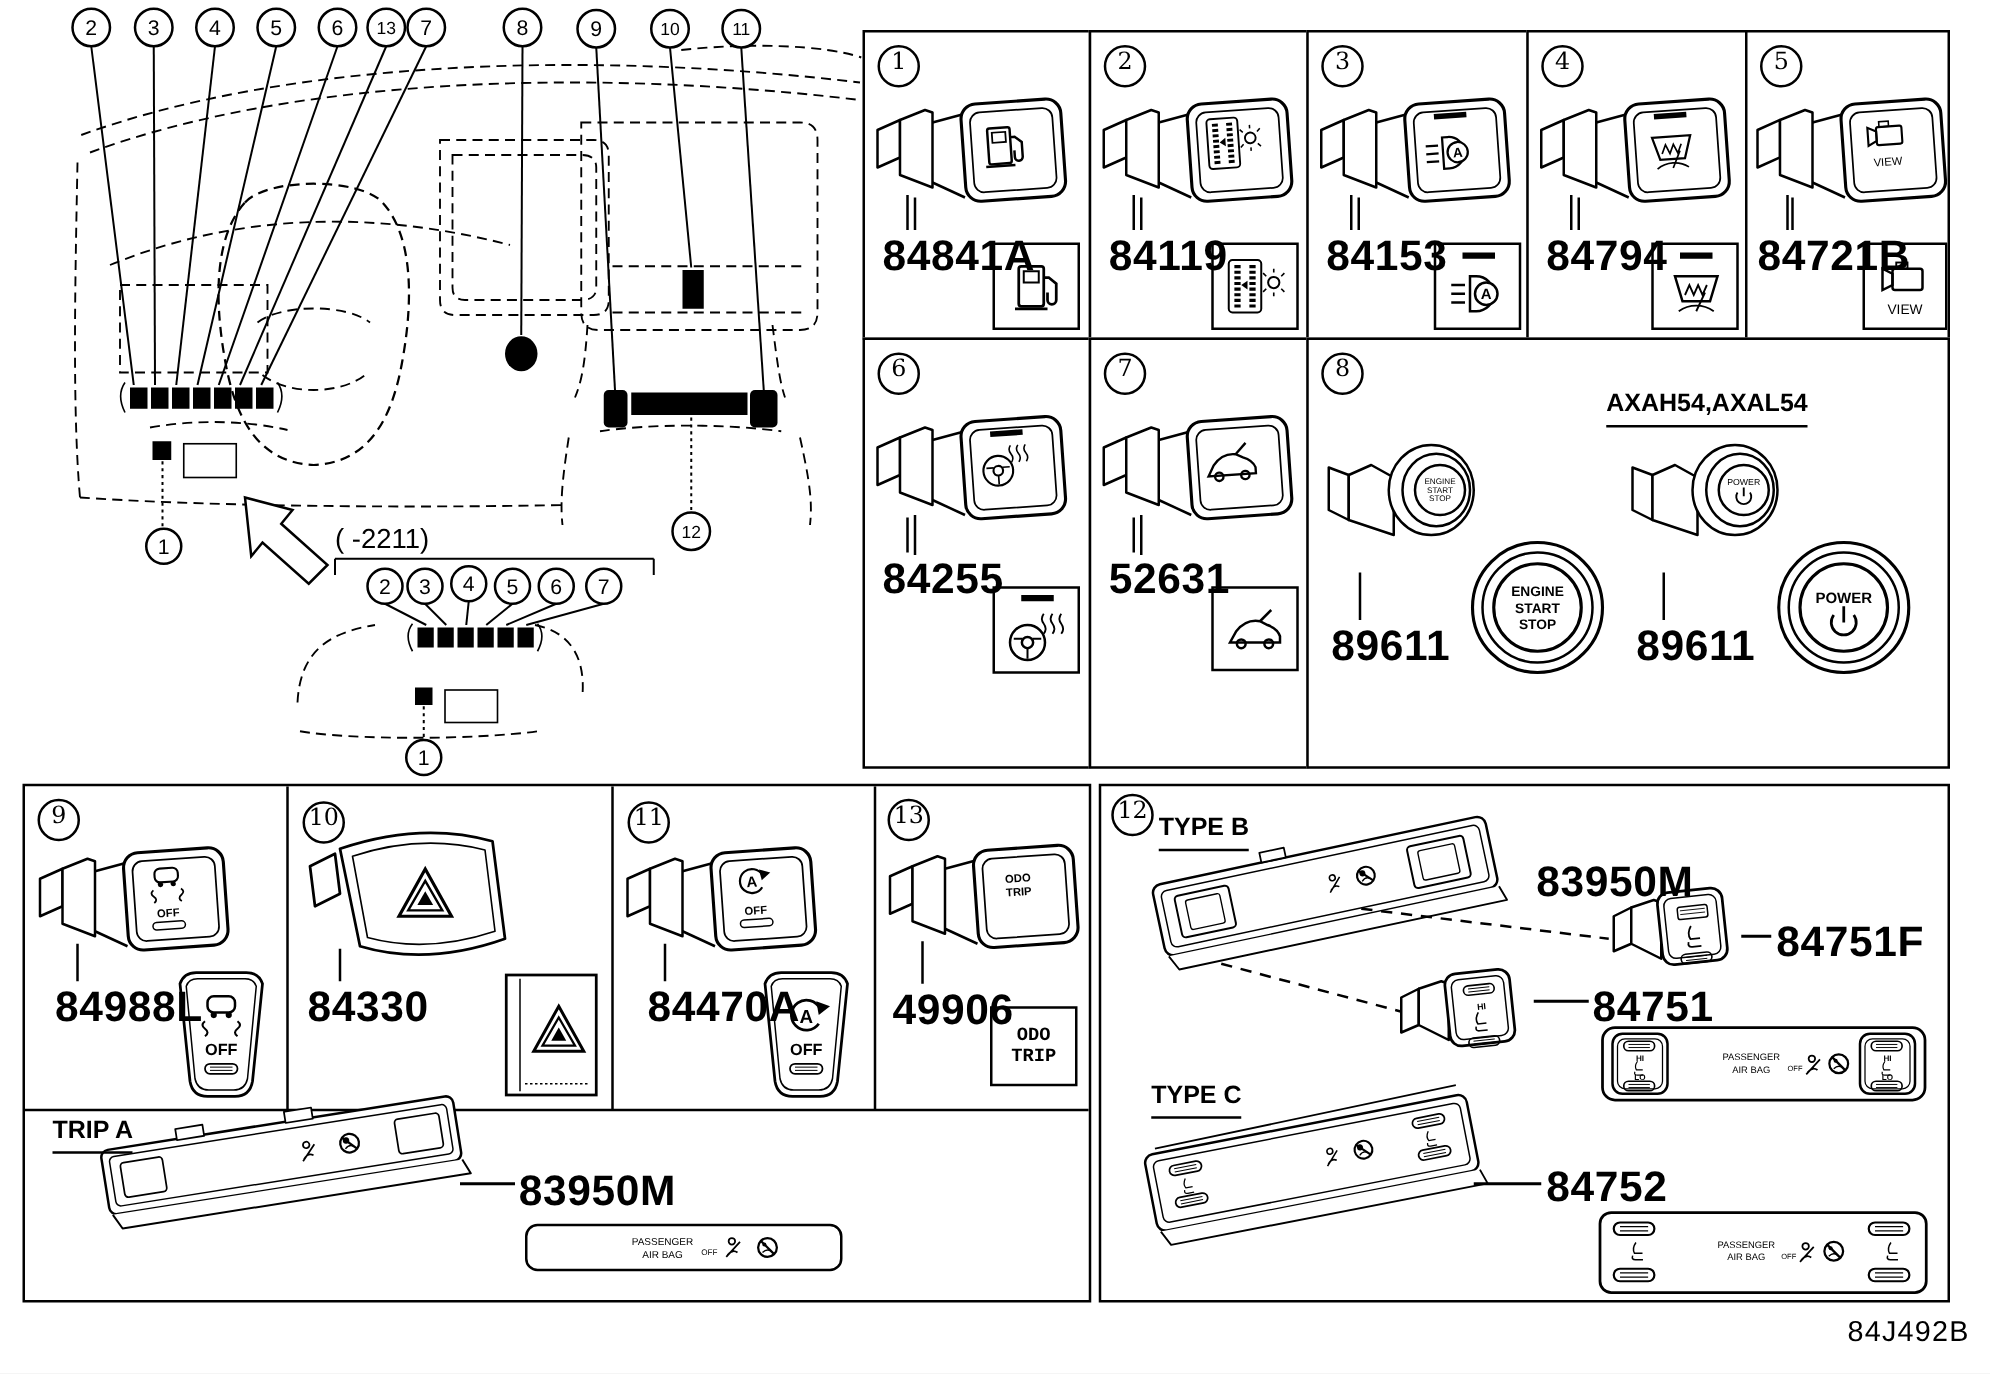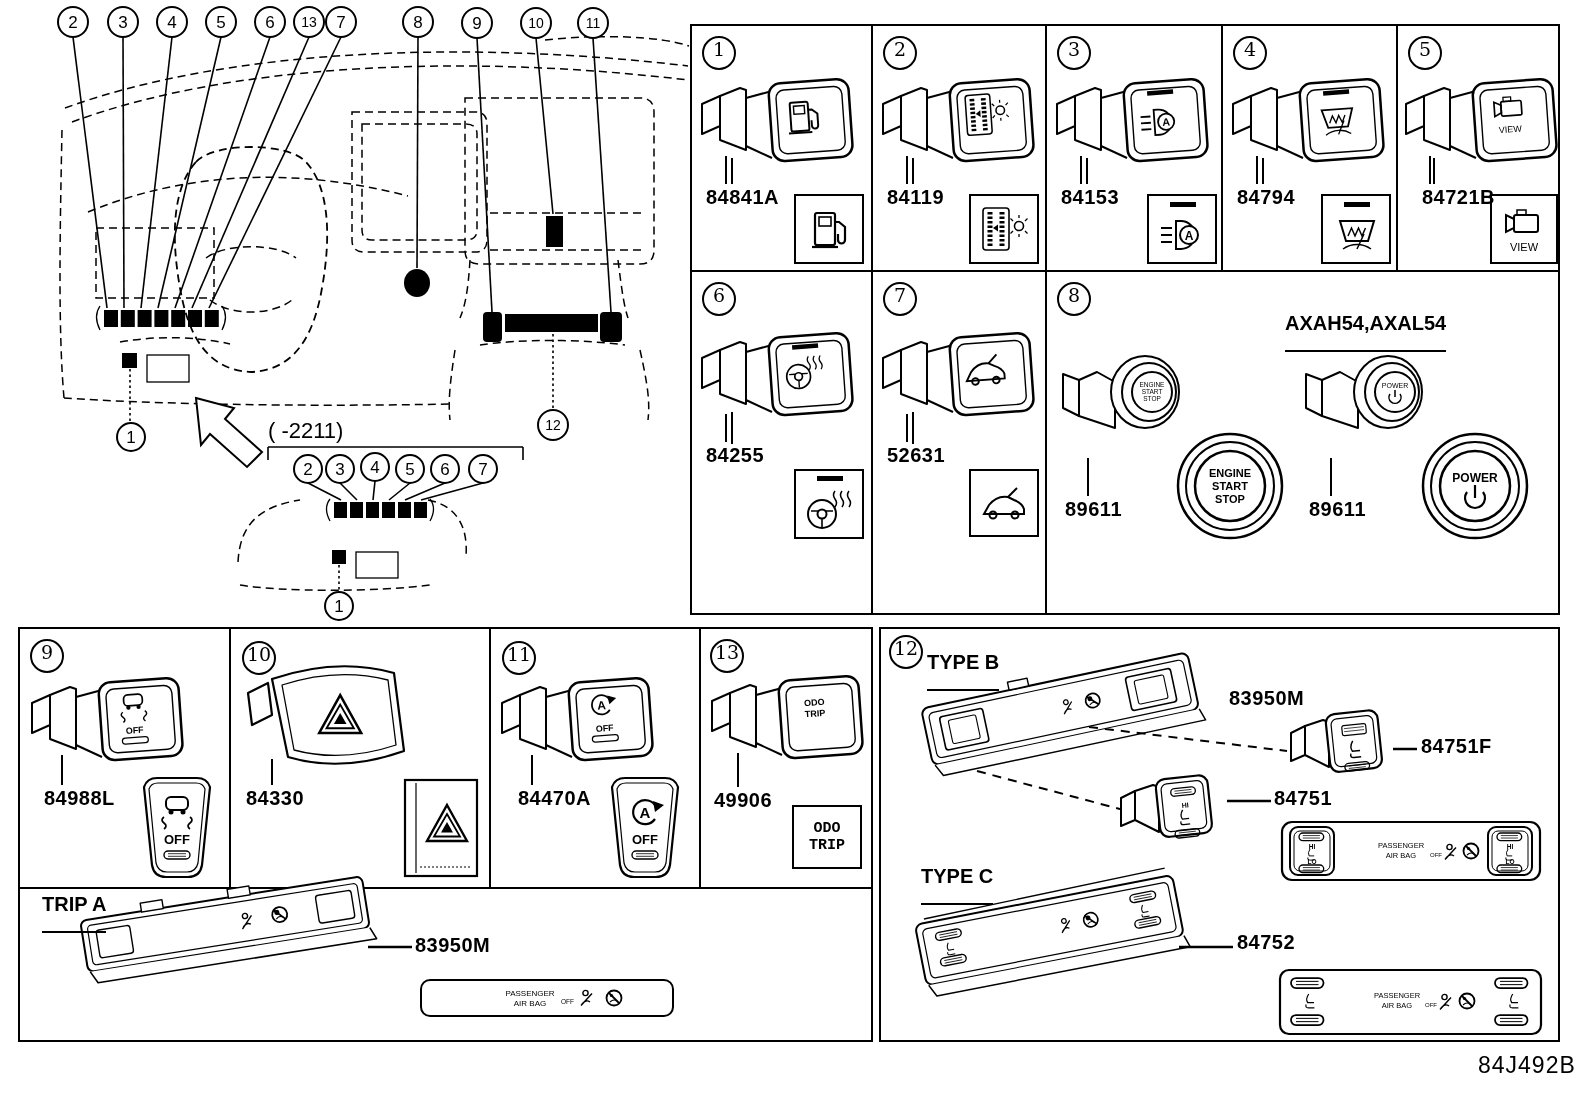--- a/index.html
+++ b/index.html
@@ -1,24 +1,24 @@
 <!DOCTYPE html>
 <html><head>
 <meta charset="utf-8">
 <style>
   html,body{margin:0;padding:0;background:#e8e8e8;}
   .stage{position:relative;width:1592px;height:1099px;background:#fff;overflow:hidden;
          font-family:"Liberation Sans",sans-serif;color:#000;}
   .cell{position:absolute;border:2px solid #000;background:#fff;box-sizing:border-box;}
   .badge{position:absolute;width:30px;height:30px;border:2px solid #000;border-radius:50%;
          text-align:center;line-height:30px;font:19px "DejaVu Serif",serif;background:#fff;z-index:3;}
-  .part{position:absolute;font-family:"Liberation Sans",sans-serif;font-weight:700;font-size:20px;
+  .part{position:absolute;font-family:"Liberation Sans",sans-serif;font-weight:700;font-size:34px;
         letter-spacing:0.5px;white-space:nowrap;z-index:3;}
   .typ{position:absolute;font-weight:700;font-size:20px;border-bottom:2px solid #000;
-       padding-bottom:15px;white-space:nowrap;z-index:3;}
+       padding-bottom:5px;white-space:nowrap;z-index:3;}
   .legendbox{position:absolute;border:2px solid #000;background:#fff;display:flex;
              align-items:center;justify-content:center;box-sizing:border-box;z-index:2;}
   .leader-v{position:absolute;width:2px;background:#000;z-index:1;}
   .odotext{font-family:"Liberation Mono",monospace;font-weight:700;font-size:15px;
            line-height:17px;text-align:center;}
   .footer{position:absolute;font-family:Liberation Sans, sans-serif;font-size:23px;letter-spacing:1px;}
   svg{display:block;}
   svg text{font-family:"Liberation Sans",sans-serif;}
   .artsvg{position:absolute;z-index:1;}
 </style>
@@ -368,21 +368,21 @@
     <div class="badge" style="left:10px;top:10px">5</div>
     <svg class="artsvg" style="left:4px;top:38px" width="160" height="120" viewBox="0 0 160 120">
       <use href="#swb"></use>
       <g transform="translate(84,32) rotate(-4)">
         <use href="#ic-view" transform="translate(4,0) scale(0.85)"></use>
         <text x="22" y="38" font-size="9" text-anchor="middle">VIEW</text>
       </g>
       <line x1="32" y1="94" x2="32" y2="120" stroke="#000" stroke-width="2"></line>
     </svg>
     <div class="leader-v" style="left:31px;top:130px;height:28px"></div>
-    <div class="part" style="left:24px;top:160px">84721B</div>
+    <div class="part" style="left:8px;top:160px">84721B</div>
     <div class="legendbox" style="left:92px;top:168px;width:68px;height:70px">
       <svg width="56" height="60" viewBox="0 0 56 60">
         <use href="#ic-view" transform="translate(6,8)"></use>
         <text x="28" y="52" font-size="11" text-anchor="middle">VIEW</text>
       </svg>
     </div>
   </div>
 
   <div class="cell" style="left:690px;top:270px;width:183px;height:345px">
     <div class="badge" style="left:10px;top:10px">6</div>

